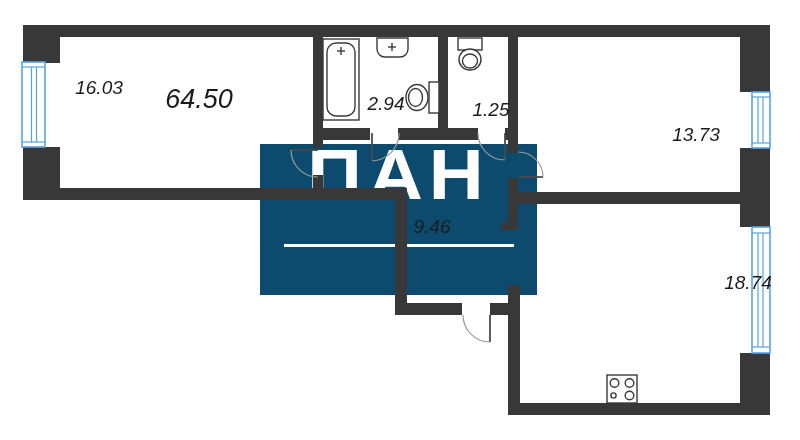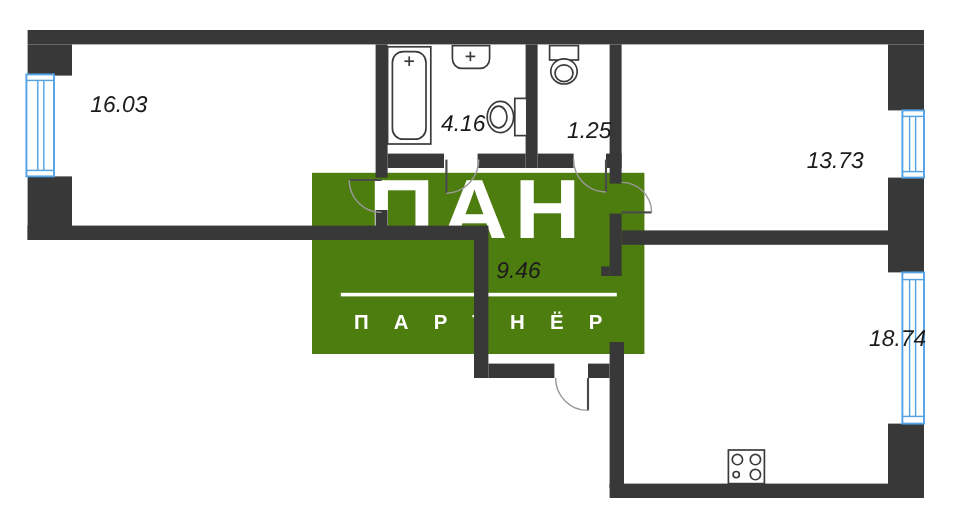--- a/index.html
+++ b/index.html
@@ -4,21 +4,21 @@
 <style>
   html,body{margin:0;padding:0;background:#ffffff;}
   .plan{
     position:relative;width:800px;height:440px;background:#ffffff;overflow:hidden;
     font-family:"Liberation Sans", sans-serif;
   }
   .plan svg{position:absolute;left:0;top:0;z-index:2;}
   
   .wm{
     position:absolute;left:260px;top:144px;width:277px;height:151px;
-    background:#4d7c0f;z-index:1;overflow:hidden;
+    background:#0c4a6e;z-index:1;overflow:hidden;
   }
   .wm-logo{
     position:absolute;left:0;top:-4px;width:277px;text-align:center;
     font-size:76px;font-weight:bold;color:#ffffff;letter-spacing:6px;
     transform:scaleY(0.92);transform-origin:top center;line-height:1.0;
     white-space:nowrap;
   }
   .wm-line{position:absolute;left:24px;top:100px;width:230px;height:3px;background:#ffffff;}
   .wm-sub{
     position:absolute;left:0;top:115px;width:277px;text-align:center;
@@ -39,21 +39,20 @@
   .leaf{fill:none;stroke:#4a4a4a;stroke-width:1.8;}
 </style>
 </head>
 <body>
 
 <div class="plan">
 
   <div class="wm">
     <div class="wm-logo">ПАН</div>
     <div class="wm-line"></div>
-    <div class="wm-sub">ПАРТНЁР</div>
   </div>
 
   <svg width="800" height="440" viewBox="0 0 800 440">
 
     <g>
       <rect class="w" x="23" y="25" width="747" height="12"></rect>
       <rect class="w" x="23" y="37" width="37" height="26"></rect>
       <rect class="w" x="23" y="147" width="37" height="53"></rect>
       <rect class="w" x="23" y="188" width="384" height="12"></rect>
       <rect class="w" x="395" y="200" width="12" height="115"></rect>
@@ -150,19 +149,20 @@
         <rect class="fx" x="607" y="375" width="30" height="28"></rect>
         <circle class="fxl" cx="614.5" cy="383" r="4.3"></circle>
         <circle class="fxl" cx="629.5" cy="383" r="4.3"></circle>
         <circle class="fxl" cx="613.5" cy="395.5" r="2.6"></circle>
         <circle class="fxl" cx="629.5" cy="395.5" r="4.3"></circle>
       </g>
     </g>
   </svg>
 
   <div class="lbl" style="left:99px;top:88px;">16.03</div>
-  <div class="lbl" style="left:386px;top:104px;">4.16</div>
+  <div class="lbl lbl-total" style="left:199px;top:99px;">64.50</div>
+  <div class="lbl" style="left:386px;top:104px;">2.94</div>
   <div class="lbl" style="left:491px;top:110px;">1.25</div>
   <div class="lbl" style="left:696px;top:135px;">13.73</div>
   <div class="lbl" style="left:432px;top:227px;">9.46</div>
   <div class="lbl" style="left:748px;top:283px;">18.74</div>
 
 </div>
 
 </body></html>

